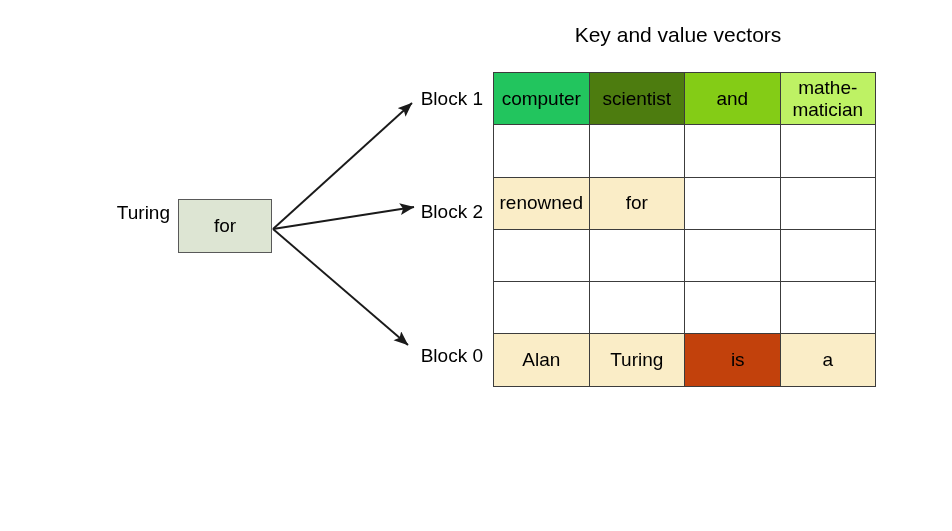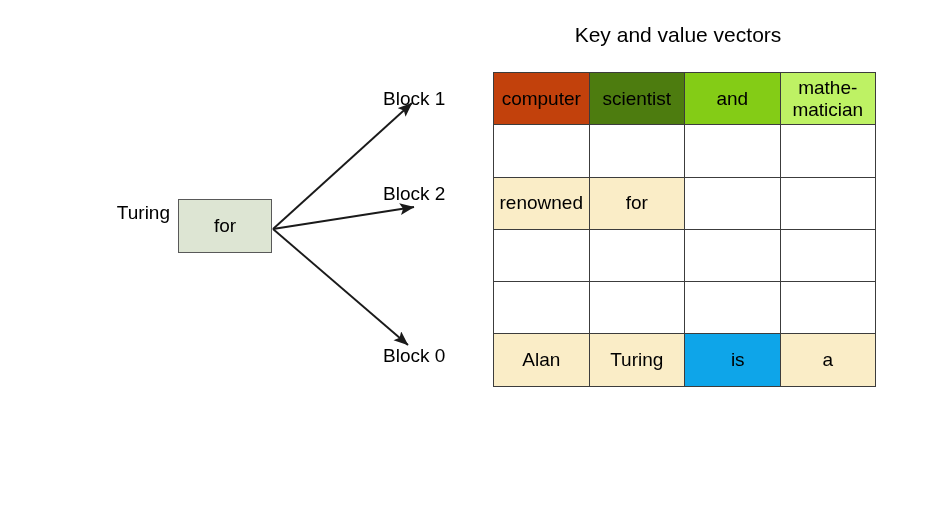--- a/index.html
+++ b/index.html
@@ -67,24 +67,25 @@
     height: 531px;
     pointer-events: none;
   }
 
   
   .block-label {
     position: absolute;
     font-size: 19px;
     line-height: 24px;
     white-space: nowrap;
+    text-align: right;
     width: 100px;
   }
   #block-label-1 { left: 383px; top: 87px; }
-  #block-label-2 { left: 383px; top: 182px; }
+  #block-label-2 { left: 383px; top: 200px; }
   #block-label-0 { left: 383px; top: 344px; }
 
   
   #kv-matrix {
     position: absolute;
     left: 493px;
     top: 72px;
     width: 370px;
     height: 308px;
     border-collapse: collapse;
@@ -134,21 +135,21 @@
     <line x1="273" y1="229" x2="408" y2="345" stroke="#1a1a1a" stroke-width="1.9" marker-end="url(#ah)"></line>
   </svg>
 
   <div class="block-label" id="block-label-1">Block 1</div>
   <div class="block-label" id="block-label-2">Block 2</div>
   <div class="block-label" id="block-label-0">Block 0</div>
 
   <table id="kv-matrix">
     <tbody>
       <tr>
-        <td class="filled" style="background: #c2410c;">
+        <td class="filled" style="background: #22c55e;">
             <span class="cell-text">computer</span>
           </td>
         <td class="filled" style="background: #4d7c0f;">
             <span class="cell-text">scientist</span>
           </td>
         <td class="filled" style="background: #84cc16;">
             <span class="cell-text">and</span>
           </td>
         <td class="filled" style="background: #bef264;">
             <span class="cell-text">mathe-<br>matician</span>
@@ -210,21 +211,21 @@
             <span class="cell-text"></span>
           </td>
       </tr>
       <tr>
         <td class="filled" style="background: rgb(250, 237, 199);">
             <span class="cell-text">Alan</span>
           </td>
         <td class="filled" style="background: rgb(250, 237, 199);">
             <span class="cell-text">Turing</span>
           </td>
-        <td class="filled" style="background: #0ea5e9; padding-left: 12px;">
+        <td class="filled" style="background: #c2410c; padding-left: 12px;">
             <span class="cell-text">is</span>
           </td>
         <td class="filled" style="background: rgb(250, 237, 199);">
             <span class="cell-text">a</span>
           </td>
       </tr>
     </tbody>
   </table>
 
 </div>

